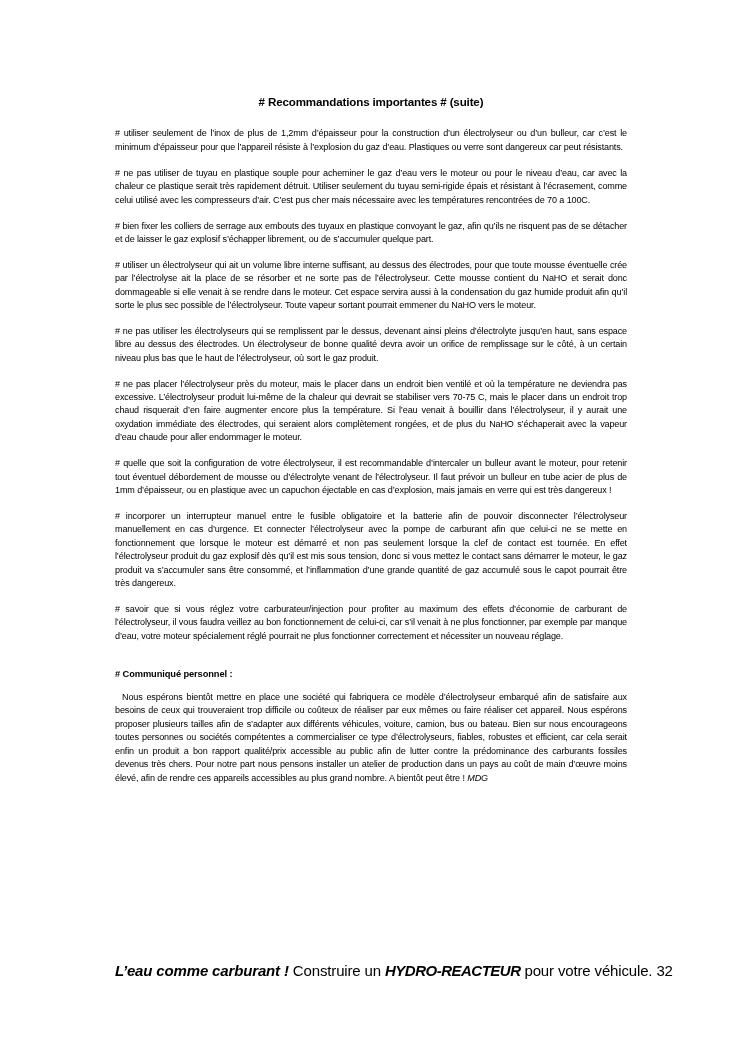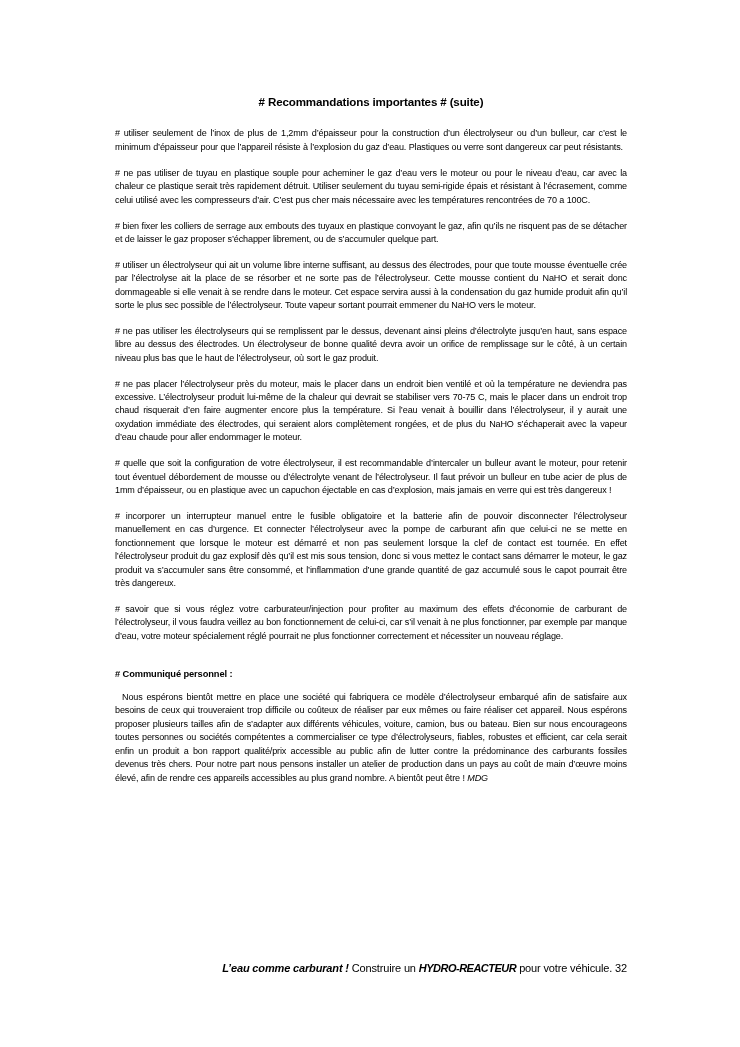--- a/index.html
+++ b/index.html
@@ -59,22 +59,22 @@
   }
   .sig {
     font-style: italic;
     font-weight: normal;
   }
   .footer {
     position: absolute;
     left: 115px;
     top: 962px;
     width: 512px;
-    text-align: right;
-    font-size: 11px;
+    text-align: center;
+    font-size: 15px;
     letter-spacing: -0.15px;
     white-space: nowrap;
   }
   .footer .ital-bold {
     font-weight: bold;
     font-style: italic;
   }
   .footer .bold-ital-tight {
     font-weight: bold;
     font-style: italic;
@@ -86,21 +86,21 @@
 <body>
 
 <div class="page">
 
   <div class="content">
 
     <h1 class="doc-title"># Recommandations importantes # (suite)</h1>
 
     <p class="para"># utiliser seulement de l’inox de plus de 1,2mm d’épaisseur pour la construction d’un électrolyseur ou d’un bulleur, car c’est le minimum d’épaisseur pour que l’appareil résiste à l’explosion du gaz d’eau. Plastiques ou verre sont dangereux car peut résistants.</p>
     <p class="para"># ne pas utiliser de tuyau en plastique souple pour acheminer le gaz d’eau vers le moteur ou pour le niveau d’eau, car avec la chaleur ce plastique serait très rapidement détruit. Utiliser seulement du tuyau semi-rigide épais et résistant à l’écrasement, comme celui utilisé avec les compresseurs d’air. C’est pus cher mais nécessaire avec les températures rencontrées de 70 a 100C.</p>
-    <p class="para"># bien fixer les colliers de serrage aux embouts des tuyaux en plastique convoyant le gaz, afin qu’ils ne risquent pas de se détacher et de laisser le gaz proposer s’échapper librement, ou de s’accumuler quelque part.</p>
+    <p class="para"># bien fixer les colliers de serrage aux embouts des tuyaux en plastique convoyant le gaz, afin qu’ils ne risquent pas de se détacher et de laisser le gaz explosif s’échapper librement, ou de s’accumuler quelque part.</p>
     <p class="para"># utiliser un électrolyseur qui ait un volume libre interne suffisant, au dessus des électrodes, pour que toute mousse éventuelle crée par l’électrolyse ait la place de se résorber et ne sorte pas de l’électrolyseur. Cette mousse contient du NaHO et serait donc dommageable si elle venait à se rendre dans le moteur. Cet espace servira aussi à la condensation du gaz humide produit afin qu’il sorte le plus sec possible de l’électrolyseur. Toute vapeur sortant pourrait emmener du NaHO vers le moteur.</p>
     <p class="para"># ne pas utiliser les électrolyseurs qui se remplissent par le dessus, devenant ainsi pleins d’électrolyte jusqu’en haut, sans espace libre au dessus des électrodes. Un électrolyseur de bonne qualité devra avoir un orifice de remplissage sur le côté, à un certain niveau plus bas que le haut de l’électrolyseur, où sort le gaz produit.</p>
     <p class="para"># ne pas placer l’électrolyseur près du moteur, mais le placer dans un endroit bien ventilé et où la température ne deviendra pas excessive. L’électrolyseur produit lui-même de la chaleur qui devrait se stabiliser vers 70-75 C, mais le placer dans un endroit trop chaud risquerait d’en faire augmenter encore plus la température. Si l’eau venait à bouillir dans l’électrolyseur, il y aurait une oxydation immédiate des électrodes, qui seraient alors complètement rongées, et de plus du NaHO s’échaperait avec la vapeur d’eau chaude pour aller endommager le moteur.</p>
     <p class="para"># quelle que soit la configuration de votre électrolyseur, il est recommandable d’intercaler un bulleur avant le moteur, pour retenir tout éventuel débordement de mousse ou d’électrolyte venant de l’électrolyseur. Il faut prévoir un bulleur en tube acier de plus de 1mm d’épaisseur, ou en plastique avec un capuchon éjectable en cas d’explosion, mais jamais en verre qui est très dangereux !</p>
     <p class="para"># incorporer un interrupteur manuel entre le fusible obligatoire et la batterie afin de pouvoir disconnecter l’électrolyseur manuellement en cas d’urgence. Et connecter l’électrolyseur avec la pompe de carburant afin que celui-ci ne se mette en fonctionnement que lorsque le moteur est démarré et non pas seulement lorsque la clef de contact est tournée. En effet l’électrolyseur produit du gaz explosif dès qu’il est mis sous tension, donc si vous mettez le contact sans démarrer le moteur, le gaz produit va s’accumuler sans être consommé, et l’inflammation d’une grande quantité de gaz accumulé sous le capot pourrait être très dangereux.</p>
     <p class="para"># savoir que si vous réglez votre carburateur/injection pour profiter au maximum des effets d’économie de carburant de l’électrolyseur, il vous faudra veillez au bon fonctionnement de celui-ci, car s’il venait à ne plus fonctionner, par exemple par manque d’eau, votre moteur spécialement réglé pourrait ne plus fonctionner correctement et nécessiter un nouveau réglage.</p>
 
     <div class="section-head"># Communiqué personnel :</div>
 
     <p class="para indent"><span>Nous espérons bientôt mettre en place une société qui fabriquera ce modèle d’électrolyseur embarqué afin de satisfaire aux besoins de ceux qui trouveraient trop difficile ou coûteux de réaliser par eux mêmes ou faire réaliser cet appareil. Nous espérons proposer plusieurs tailles afin de s’adapter aux différents véhicules, voiture, camion, bus ou bateau. Bien sur nous encourageons toutes personnes ou sociétés compétentes a commercialiser ce type d’électrolyseurs, fiables, robustes et efficient, car cela serait enfin un produit a bon rapport qualité/prix accessible au public afin de lutter contre la prédominance des carburants fossiles devenus très chers. Pour notre part nous pensons installer un atelier de production dans un pays au coût de main d’œuvre moins élevé, afin de rendre ces appareils accessibles au plus grand nombre. A bientôt peut être ! </span><span class="sig">MDG</span></p>

